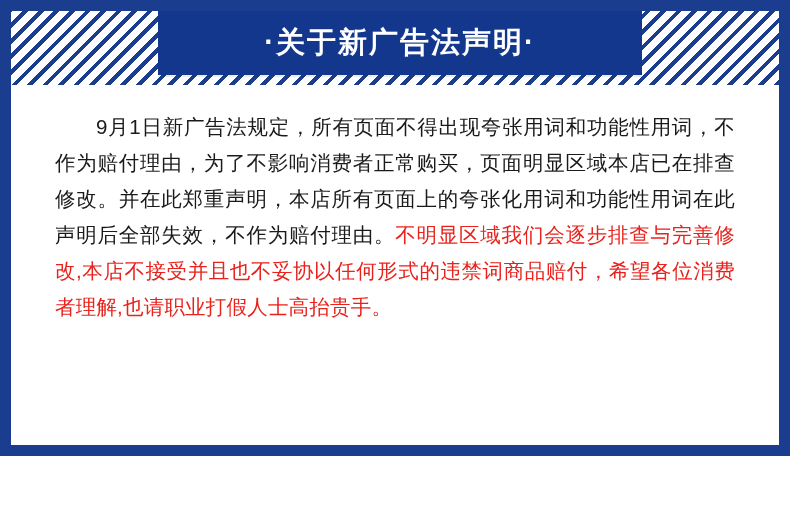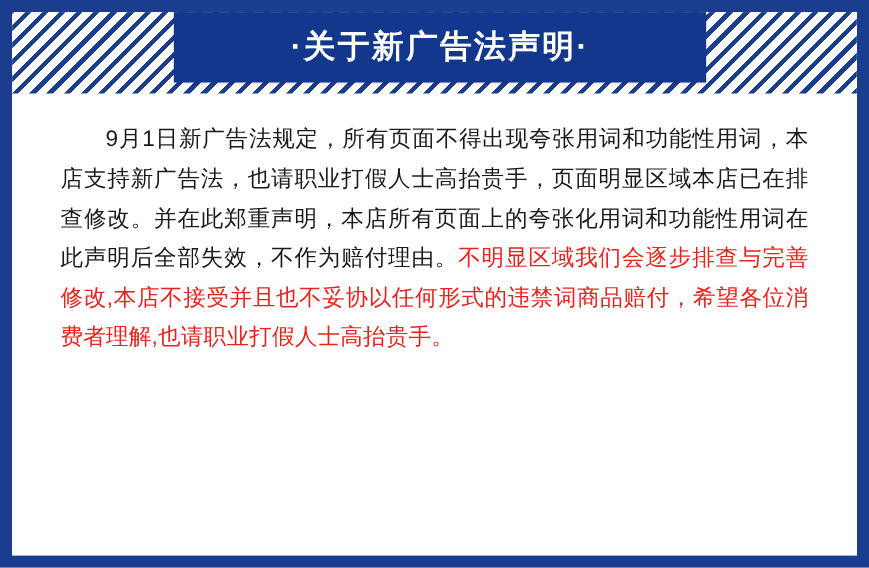--- a/index.html
+++ b/index.html
@@ -9,21 +9,21 @@
   body {
     width: 790px;
     height: 516px;
     overflow: hidden;
     font-family: "Liberation Sans", sans-serif;
     background: #ffffff;
   }
   .poster {
     position: relative;
     width: 790px;
-    height: 516px;
+    height: 456px;
     box-sizing: border-box;
     background: #ffffff;
     border: 11px solid #1b3d8f;
     overflow: hidden;
   }
   .poster-inner {
     position: absolute;
     top: 0; left: 0; right: 0; bottom: 0;
     background: #ffffff;
   }
@@ -97,17 +97,17 @@
 <div class="poster">
   <div class="poster-inner">
 
     <div class="hatch-band"></div>
 
     <div class="title-ribbon">
       <span class="title-text">·关于新广告法声明·</span>
     </div>
 
     <div class="body-area">
-      <p class="para indent"><span>9月1日新广告法规定，所有页面不得出现夸张用词和功能性用词，本店支持新广告法，也请职业打假人士高抬贵手，页面明显区域本店已在排查修改。并在此郑重声明，本店所有页面上的夸张化用词和功能性用词在此声明后全部失效，不作为赔付理由。</span><span class="highlight">不明显区域我们会逐步排查与完善修改,本店不接受并且也不妥协以任何形式的违禁词商品赔付，希望各位消费者理解,也请职业打假人士高抬贵手。</span></p>
+      <p class="para indent"><span>9月1日新广告法规定，所有页面不得出现夸张用词和功能性用词，不作为赔付理由，为了不影响消费者正常购买，页面明显区域本店已在排查修改。并在此郑重声明，本店所有页面上的夸张化用词和功能性用词在此声明后全部失效，不作为赔付理由。</span><span class="highlight">不明显区域我们会逐步排查与完善修改,本店不接受并且也不妥协以任何形式的违禁词商品赔付，希望各位消费者理解,也请职业打假人士高抬贵手。</span></p>
     </div>
 
   </div>
 </div>
 
 </body></html>

